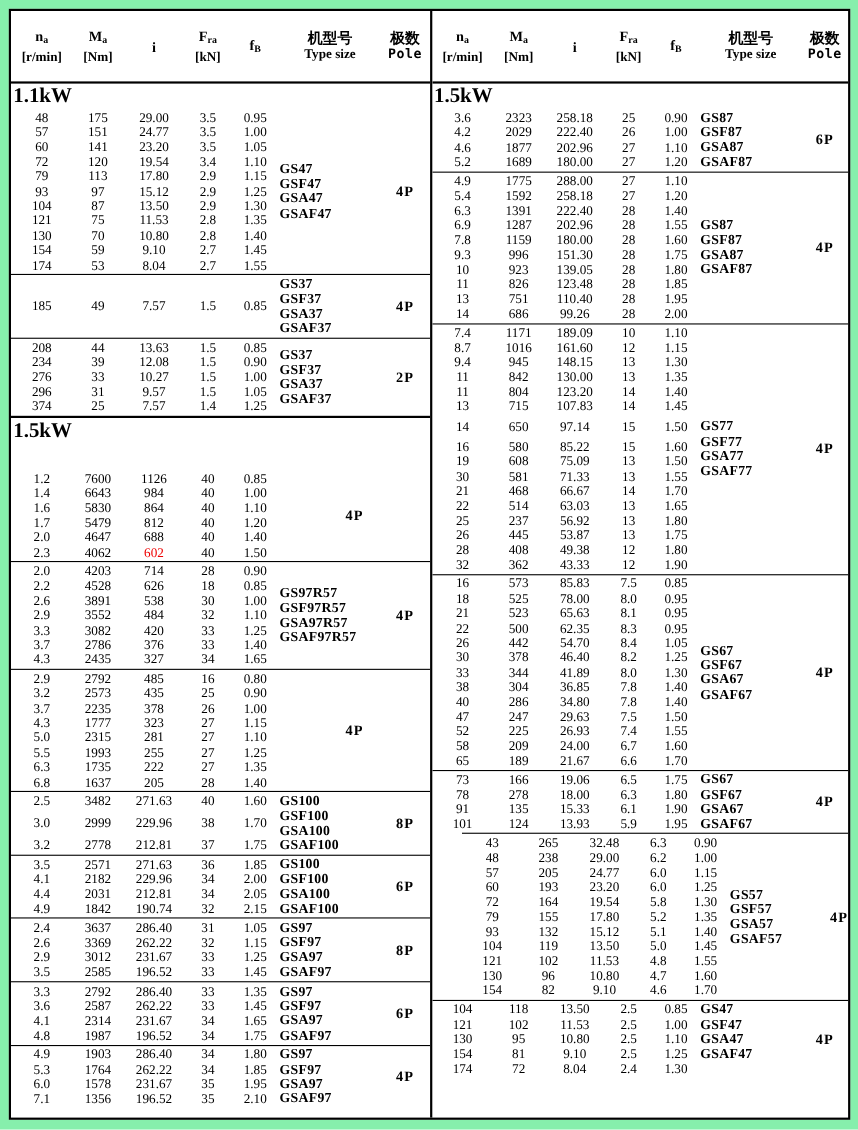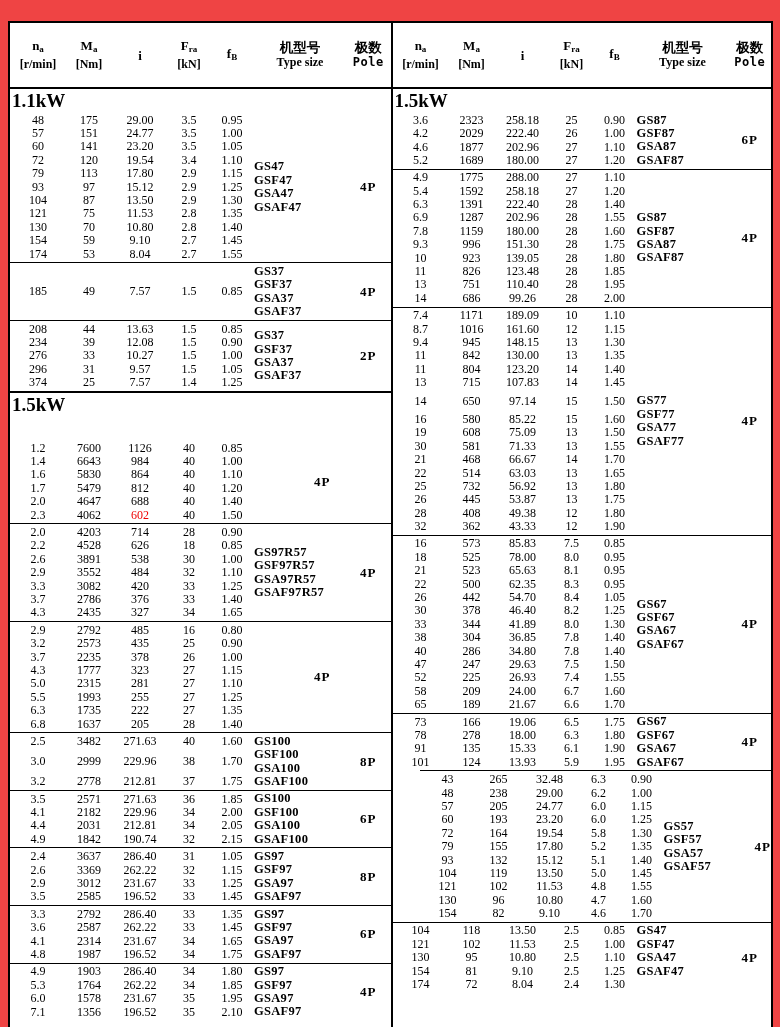--- a/index.html
+++ b/index.html
@@ -1,20 +1,20 @@
 <!DOCTYPE html>
 <html><head>
 <meta charset="utf-8">
 <style>
   html,body{margin:0;padding:0;background:#ffffff;}
   .page{
     width:780px;height:1027px;box-sizing:border-box;
-    padding:21px 7px 9px 8px;
+    padding:8px 7px 9px 8px;
     font-family:"Liberation Serif","DejaVu Serif",serif;
-    color:#000;background:#ef4444;overflow:hidden;
+    color:#000;background:#86efac;overflow:hidden;
   }
   .tables{display:flex;border:2px solid #000;height:1010px;box-sizing:border-box;background:#fff;}
   .panel{width:50%;display:flex;flex-direction:column;box-sizing:border-box;overflow:hidden;}
   .panel + .panel{border-left:2.5px solid #000;}
   .hdr{
     display:grid;grid-template-columns:56px 46px 56px 42px 44px 92px 1fr;
     height:64px;border-bottom:2px solid #000;align-items:center;flex:0 0 auto;
   }
   .hcell{text-align:center;font-weight:bold;line-height:15px;}
   .hmain{font-size:13px;}
@@ -841,21 +841,21 @@
             </div>
             <div class="row">
               <div class="cell">22</div>
               <div class="cell">514</div>
               <div class="cell">63.03</div>
               <div class="cell">13</div>
               <div class="cell">1.65</div>
             </div>
             <div class="row">
               <div class="cell">25</div>
-              <div class="cell">732</div>
+              <div class="cell">237</div>
               <div class="cell">56.92</div>
               <div class="cell">13</div>
               <div class="cell">1.80</div>
             </div>
             <div class="row">
               <div class="cell">26</div>
               <div class="cell">445</div>
               <div class="cell">53.87</div>
               <div class="cell">13</div>
               <div class="cell">1.75</div>

